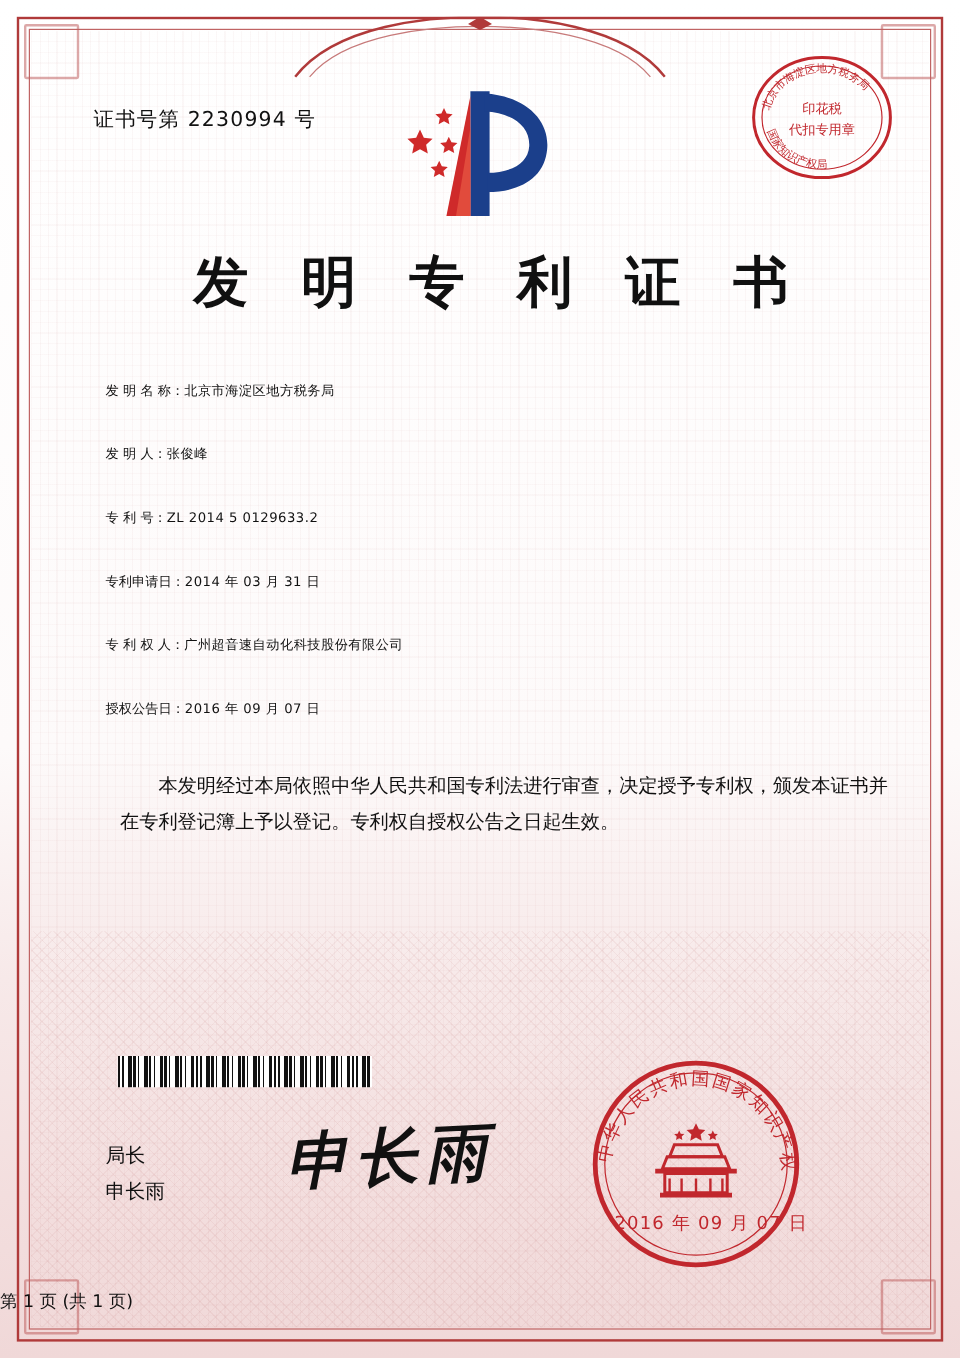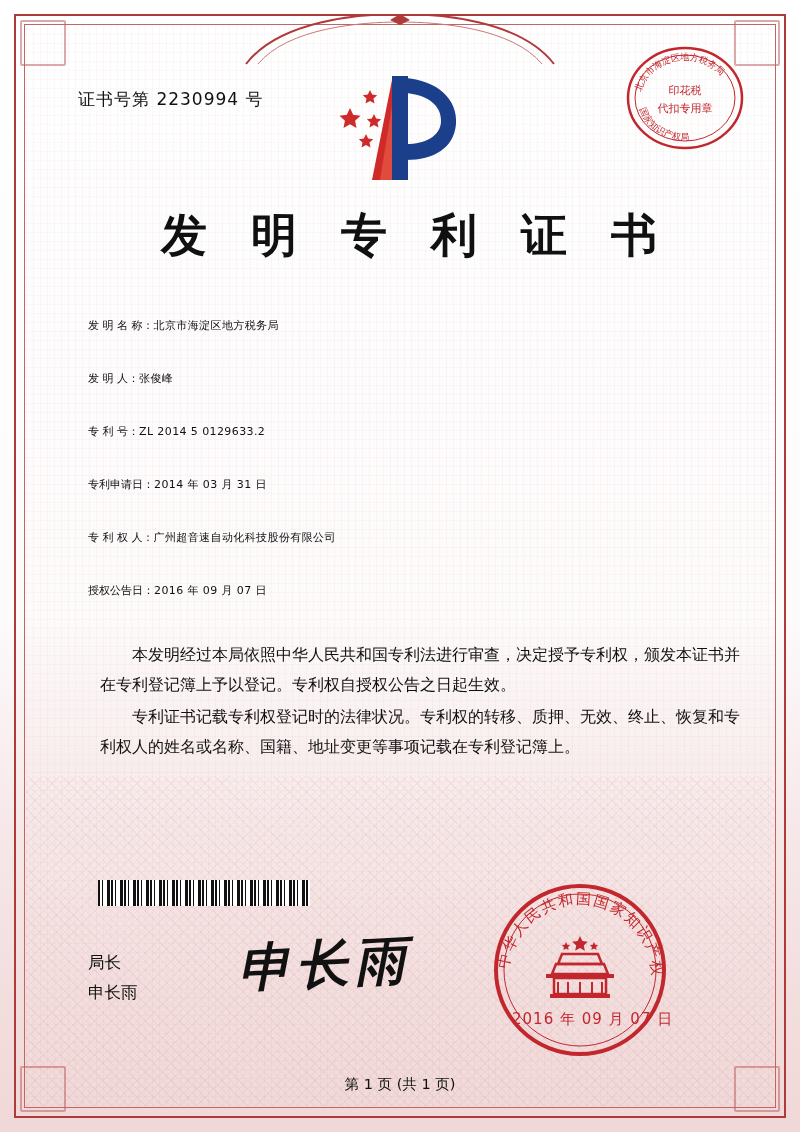--- a/index.html
+++ b/index.html
@@ -136,21 +136,21 @@
     color:#c1272d;font-size:15px;letter-spacing:1px;
   }
 
   
   .seal-top{
     position:absolute;right:52px;top:42px;width:126px;height:112px;
   }
 
   .footer{
     position:absolute;left:0;right:0;bottom:38px;
-    text-align:center;font-size:14.5px;color:#111;
+    text-align:left;font-size:14.5px;color:#111;
   }
 </style>
 </head>
 <body>
 
 <div class="page">
 
   <div class="frame-outer"></div>
   <div class="frame-inner"></div>
   <div class="texture"></div>
@@ -227,21 +227,20 @@
       <span class="field-value">广州超音速自动化科技股份有限公司</span>
     </div>
     <div class="field-row">
       <span class="field-label">授权公告日：</span>
       <span class="field-value">2016 年 09 月 07 日</span>
     </div>
   </div>
 
   <div class="paragraphs">
     <p>本发明经过本局依照中华人民共和国专利法进行审查，决定授予专利权，颁发本证书并在专利登记簿上予以登记。专利权自授权公告之日起生效。</p>
-    <p>专利证书记载专利权登记时的法律状况。专利权的转移、质押、无效、终止、恢复和专利权人的姓名或名称、国籍、地址变更等事项记载在专利登记簿上。</p>
   </div>
 
   <div class="barcode"></div>
 
   <div class="signature-block">
     <div>局长</div>
     <div>申长雨</div>
   </div>
 
   <div class="hand-sign">申长雨</div>

